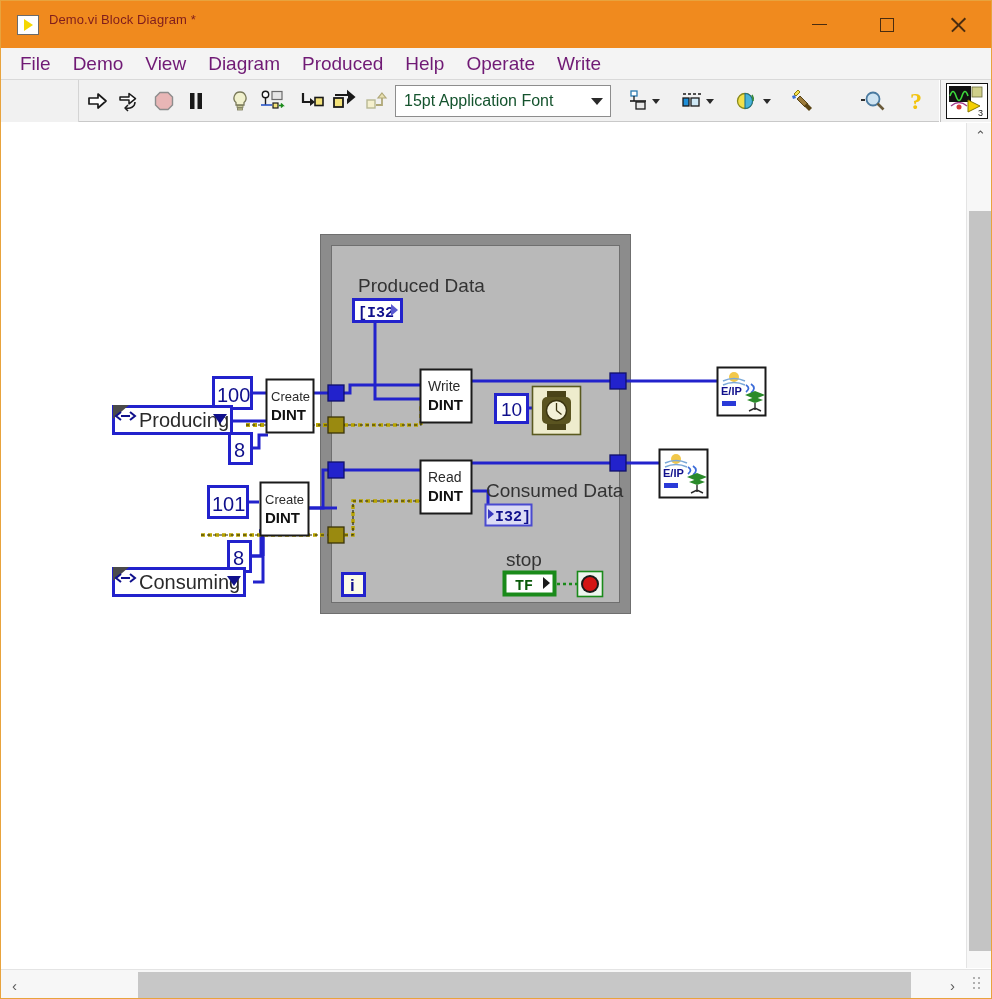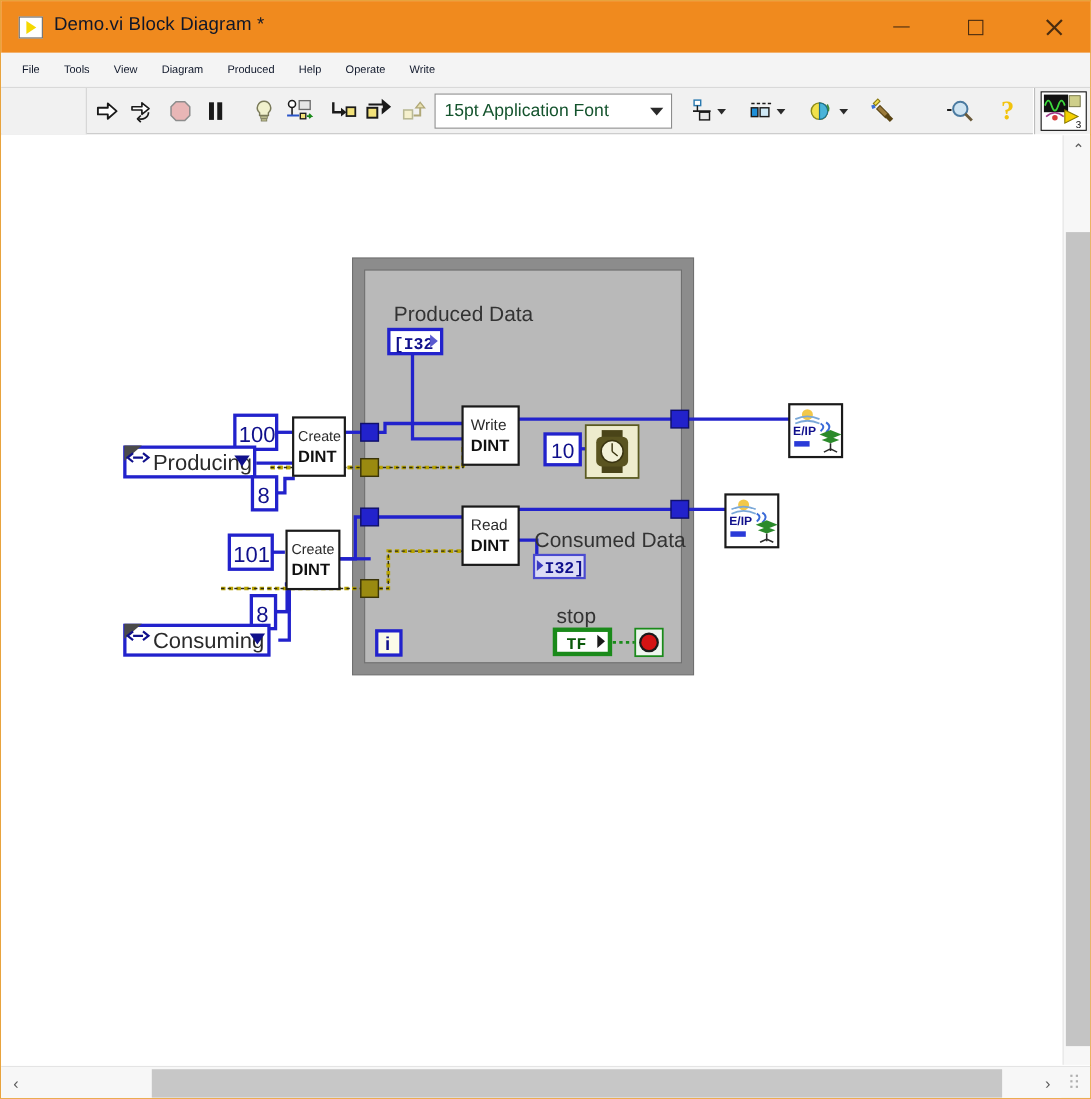--- a/index.html
+++ b/index.html
@@ -30,21 +30,21 @@
     display: flex; align-items: center; justify-content: center;
   }
   #vi-small-icon .tri {
     width: 0; height: 0;
     border-left: 9px solid #f5d800;
     border-top: 6px solid transparent;
     border-bottom: 6px solid transparent;
   }
   #title-text {
     position: absolute; left: 48px; top: 11px;
-    font-size: 17px; color: #0f172a;
+    font-size: 13px; color: #7f1d1d;
     font-family: "Liberation Sans", sans-serif;
     letter-spacing: .1px;
   }
   .wbtn {
     position: absolute; top: 0; height: 47px; width: 46px;
     display: flex; align-items: center; justify-content: center;
     color: #4a2c10;
   }
   #btn-min { left: 795px; }
   #btn-max { left: 863px; }
@@ -60,21 +60,21 @@
   .close-glyph:after  { transform: rotate(-45deg); }
 
   
   #menubar {
     position: absolute; left: 0; top: 47px; width: 992px; height: 32px;
     background: #f4f4f4;
     border-bottom: 1px solid #d9d9d9;
     display: flex; align-items: center; padding-left: 8px;
   }
   .menu-item {
-    font-size: 10px; color: #0f172a; padding: 3px 11px;
+    font-size: 19px; color: #701a75; padding: 3px 11px;
     font-family: "Liberation Sans", sans-serif;
     cursor: default;
   }
 
   
   #toolbar {
     position: absolute; left: 0; top: 79px; width: 938px; height: 42px;
     background: #f1f1f1;
     border-bottom: 1px solid #c9c9c9;
     display: flex; align-items: center;
@@ -193,21 +193,21 @@
     <div class="wbtn" id="btn-max">
       <div class="max-glyph"></div>
     </div>
     <div class="wbtn" id="btn-close">
       <div class="close-glyph"></div>
     </div>
   </div>
 
   <div id="menubar">
     <div class="menu-item">File</div>
-    <div class="menu-item">Tools</div>
+    <div class="menu-item">Demo</div>
     <div class="menu-item">View</div>
     <div class="menu-item">Diagram</div>
     <div class="menu-item">Produced</div>
     <div class="menu-item">Help</div>
     <div class="menu-item">Operate</div>
     <div class="menu-item">Write</div>
   </div>
 
   <div id="toolbar"></div>
   <div id="toolbar-sep-a"></div>

